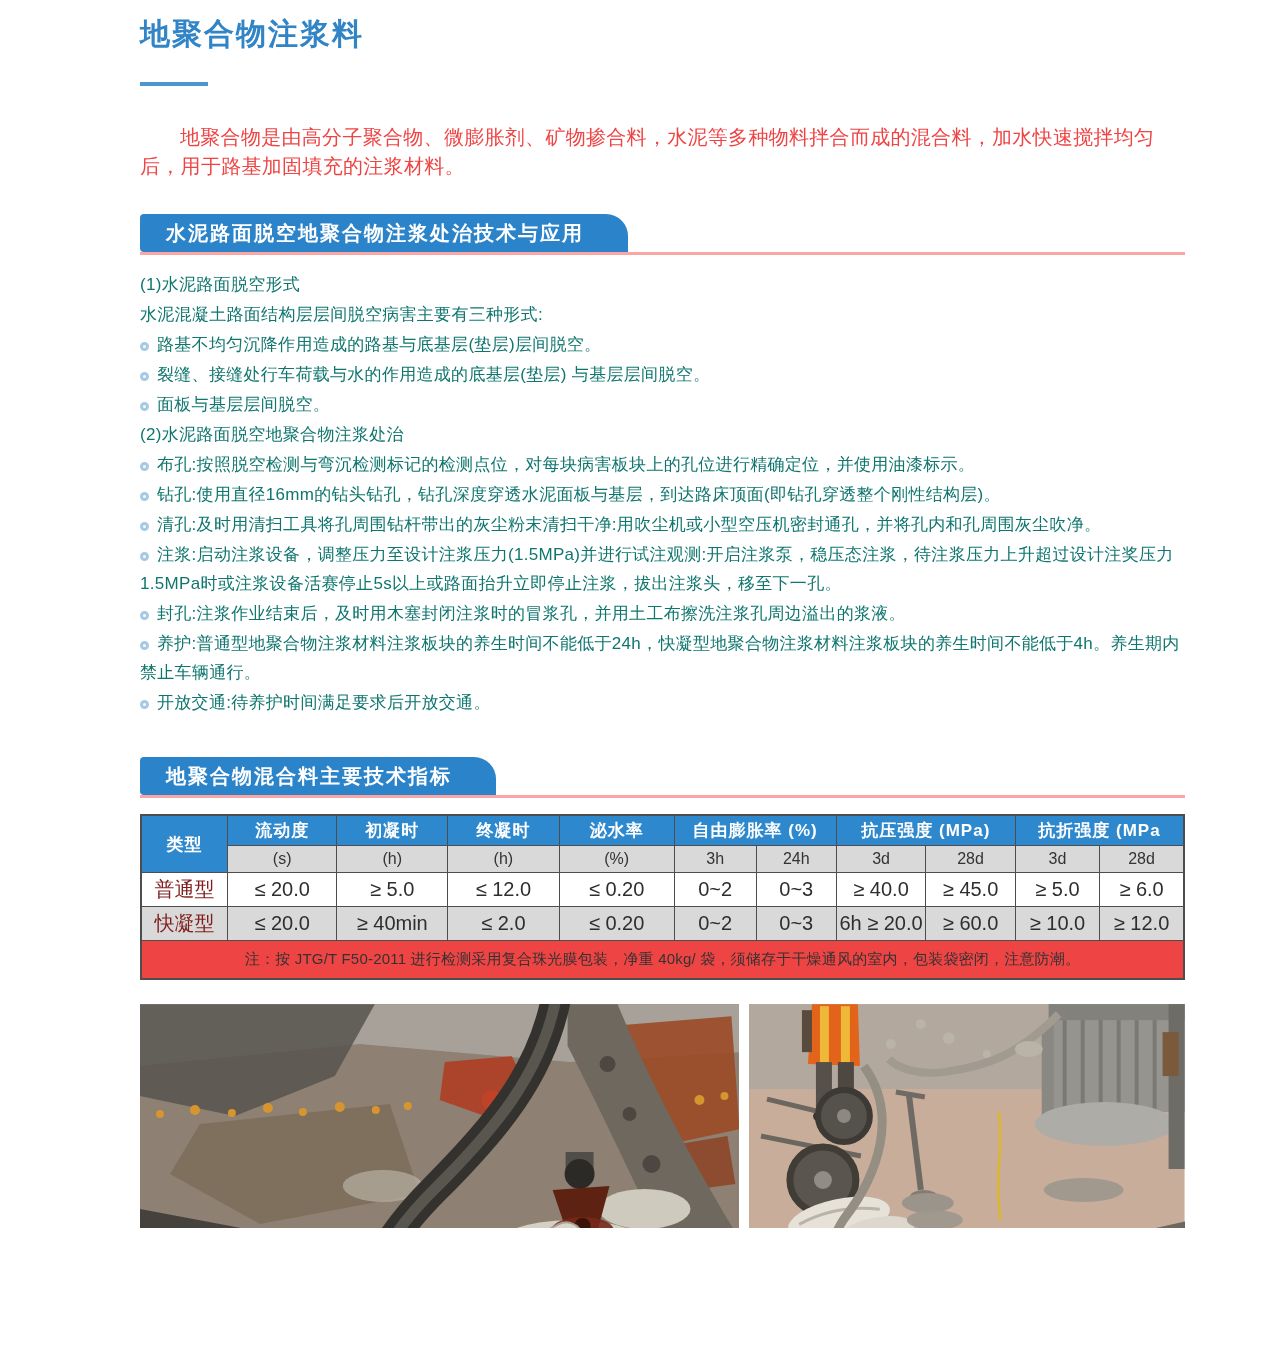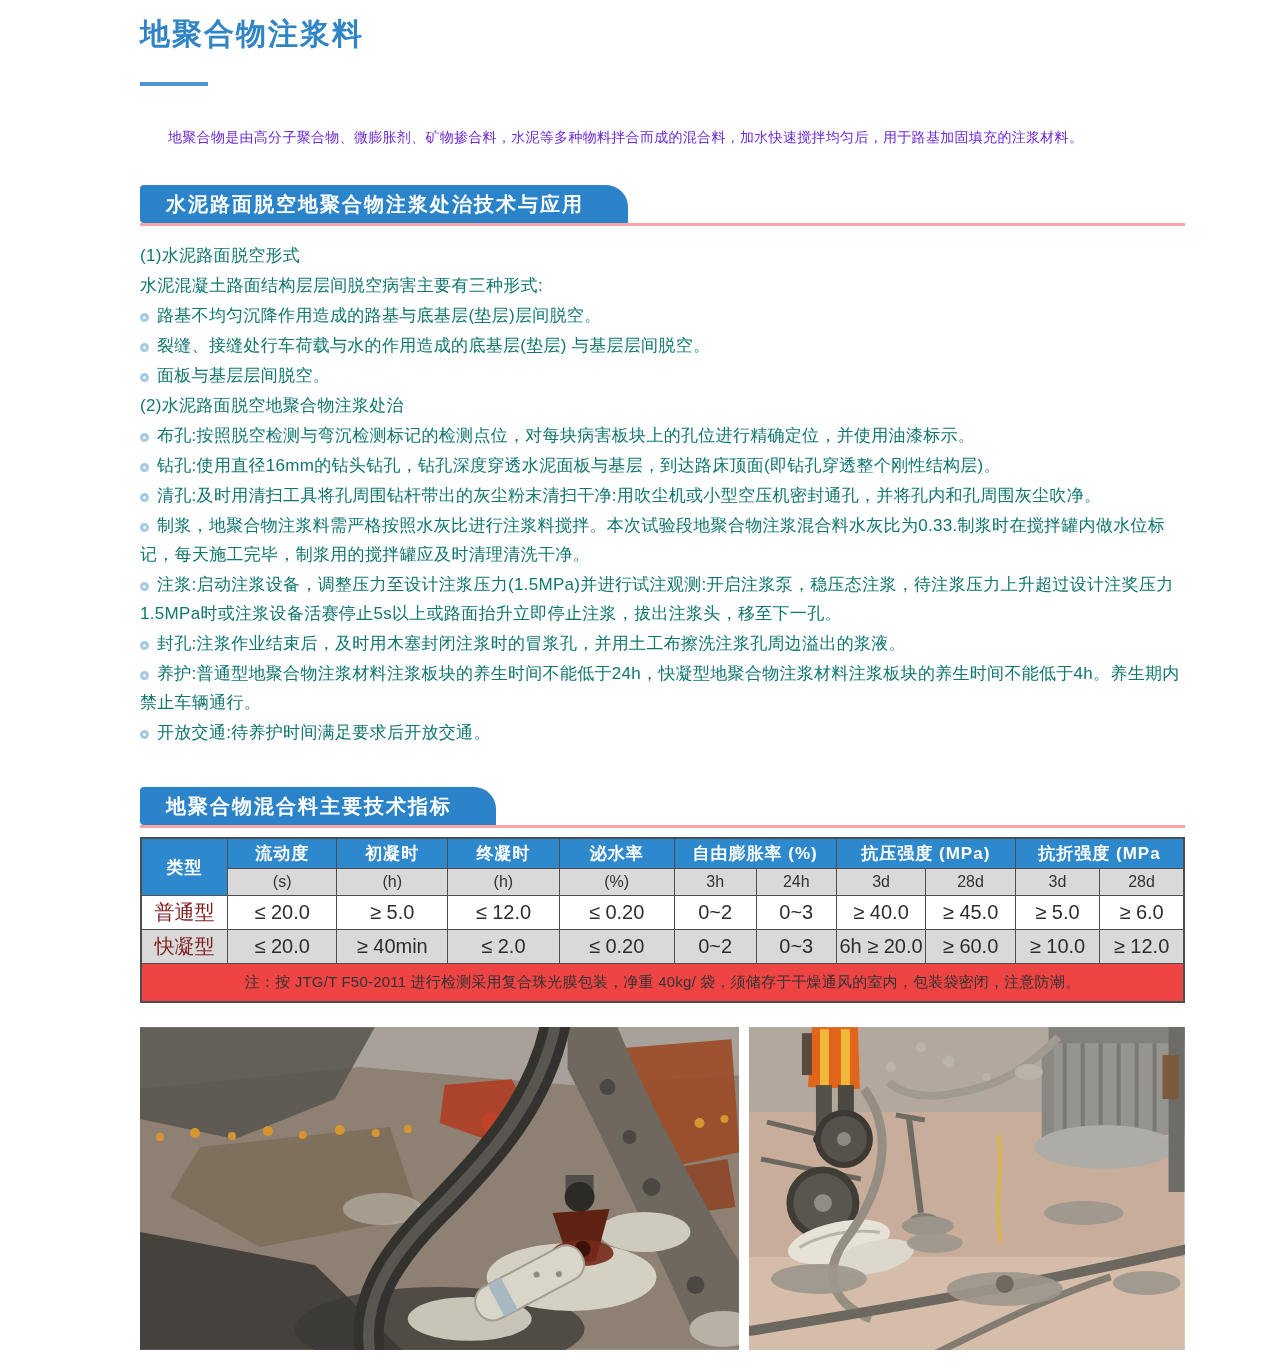--- a/index.html
+++ b/index.html
@@ -2,31 +2,31 @@
 <html><head>
 <meta charset="utf-8">
 <style>
   * { box-sizing: border-box; }
   html,body { margin:0; padding:0; background:#ffffff; }
   body {
     width:1280px;
     font-family:"Liberation Sans","DejaVu Sans",sans-serif;
     -webkit-font-smoothing:antialiased;
   }
-  .page { width:1280px; height:1372px; background:#fff; overflow:hidden; }
+  .page { width:1280px; height:1228px; background:#fff; overflow:hidden; }
   .content { padding:14px 95px 0 140px; }
 
   h1.doc-title {
     margin:0; font-size:30px; font-weight:700;
     color:#3184c6; letter-spacing:2px;
   }
   .title-underline { width:68px; height:4px; background:#4d96cf; margin-top:27px; }
 
   p.intro {
-    margin:37px 14px 0 0; font-size:14px; color:#6d28d9;
+    margin:37px 14px 0 0; font-size:20px; color:#ef4444;
     line-height:29px; text-indent:2em; letter-spacing:0.3px;
   }
 
   .bar-wrap { margin-top:33px; border-bottom:3px solid #fca5a5; font-size:0; }
   .bar-wrap.second { margin-top:40px; }
   .bar {
     display:inline-block; background:#2b83c9; color:#ffffff;
     font-size:20px; font-weight:700; letter-spacing:2px;
     line-height:1; padding:9px 44px 9px 26px;
     border-radius:4px 22px 0 4px;
@@ -36,21 +36,21 @@
   .blocks .line { line-height:29px; margin:0 0 1px 0; }
   .dot {
     display:inline-block; width:9px; height:9px;
     border:3px solid #a6c9e4; border-radius:50%;
     background:#eaf3fa; box-shadow: inset 0 0 0 1px #ffffff;
     margin-right:8px; vertical-align:-1px;
   }
 
   table.spec {
     width:100%; border-collapse:collapse; table-layout:fixed;
-    margin-top:9px; border:2px solid #4d4d4d;padding-left:23px;
+    margin-top:16px; border:2px solid #4d4d4d;padding-left:23px;
   }
   table.spec th, table.spec td {
     border:1px solid #4d4d4d; text-align:center;
     padding:3px 2px; overflow:hidden; white-space:nowrap;
   }
   tr.hrow1 th { background:#2d88cd; color:#fff; font-size:17px; font-weight:700; height:29px; letter-spacing:1px; }
   th.type-cell { background:#2d88cd; color:#fff; font-size:17px; font-weight:700; letter-spacing:1px; }
   tr.hrow2 th { background:#d9d9d9; color:#333; font-size:16px; font-weight:400; height:27px; }
   tbody tr.data td { font-size:20px; color:#2e2e2e; height:29px; background:#ffffff; }
   tbody tr.data td.rowlabel { font-size:20px; color:#7f1d1d; }
@@ -78,21 +78,20 @@
     <div class="blocks" id="section1-blocks">
         <div class="line"><span>(1)水泥路面脱空形式</span></div>
         <div class="line"><span>水泥混凝土路面结构层层间脱空病害主要有三种形式:</span></div>
         <div class="line"><span class="dot"></span><span>路基不均匀沉降作用造成的路基与底基层(垫层)层间脱空。</span></div>
         <div class="line"><span class="dot"></span><span>裂缝、接缝处行车荷载与水的作用造成的底基层(垫层) 与基层层间脱空。</span></div>
         <div class="line"><span class="dot"></span><span>面板与基层层间脱空。</span></div>
         <div class="line"><span>(2)水泥路面脱空地聚合物注浆处治</span></div>
         <div class="line"><span class="dot"></span><span>布孔:按照脱空检测与弯沉检测标记的检测点位，对每块病害板块上的孔位进行精确定位，并使用油漆标示。</span></div>
         <div class="line"><span class="dot"></span><span>钻孔:使用直径16mm的钻头钻孔，钻孔深度穿透水泥面板与基层，到达路床顶面(即钻孔穿透整个刚性结构层)。</span></div>
         <div class="line"><span class="dot"></span><span>清孔:及时用清扫工具将孔周围钻杆带出的灰尘粉末清扫干净:用吹尘机或小型空压机密封通孔，并将孔内和孔周围灰尘吹净。</span></div>
-        <div class="line"><span class="dot"></span><span>制浆，地聚合物注浆料需严格按照水灰比进行注浆料搅拌。本次试验段地聚合物注浆混合料水灰比为0.33.制浆时在搅拌罐内做水位标记，每天施工完毕，制浆用的搅拌罐应及时清理清洗干净。</span></div>
         <div class="line"><span class="dot"></span><span>注浆:启动注浆设备，调整压力至设计注浆压力(1.5MPa)并进行试注观测:开启注浆泵，稳压态注浆，待注浆压力上升超过设计注奖压力1.5MPa时或注浆设备活赛停止5s以上或路面抬升立即停止注浆，拔出注浆头，移至下一孔。</span></div>
         <div class="line"><span class="dot"></span><span>封孔:注浆作业结束后，及时用木塞封闭注浆时的冒浆孔，并用土工布擦洗注浆孔周边溢出的浆液。</span></div>
         <div class="line"><span class="dot"></span><span>养护:普通型地聚合物注浆材料注浆板块的养生时间不能低于24h，快凝型地聚合物注浆材料注浆板块的养生时间不能低于4h。养生期内禁止车辆通行。</span></div>
         <div class="line"><span class="dot"></span><span>开放交通:待养护时间满足要求后开放交通。</span></div>
       </div>
 
     <div class="bar-wrap second">
       <span class="bar">地聚合物混合料主要技术指标</span>
     </div>
 

